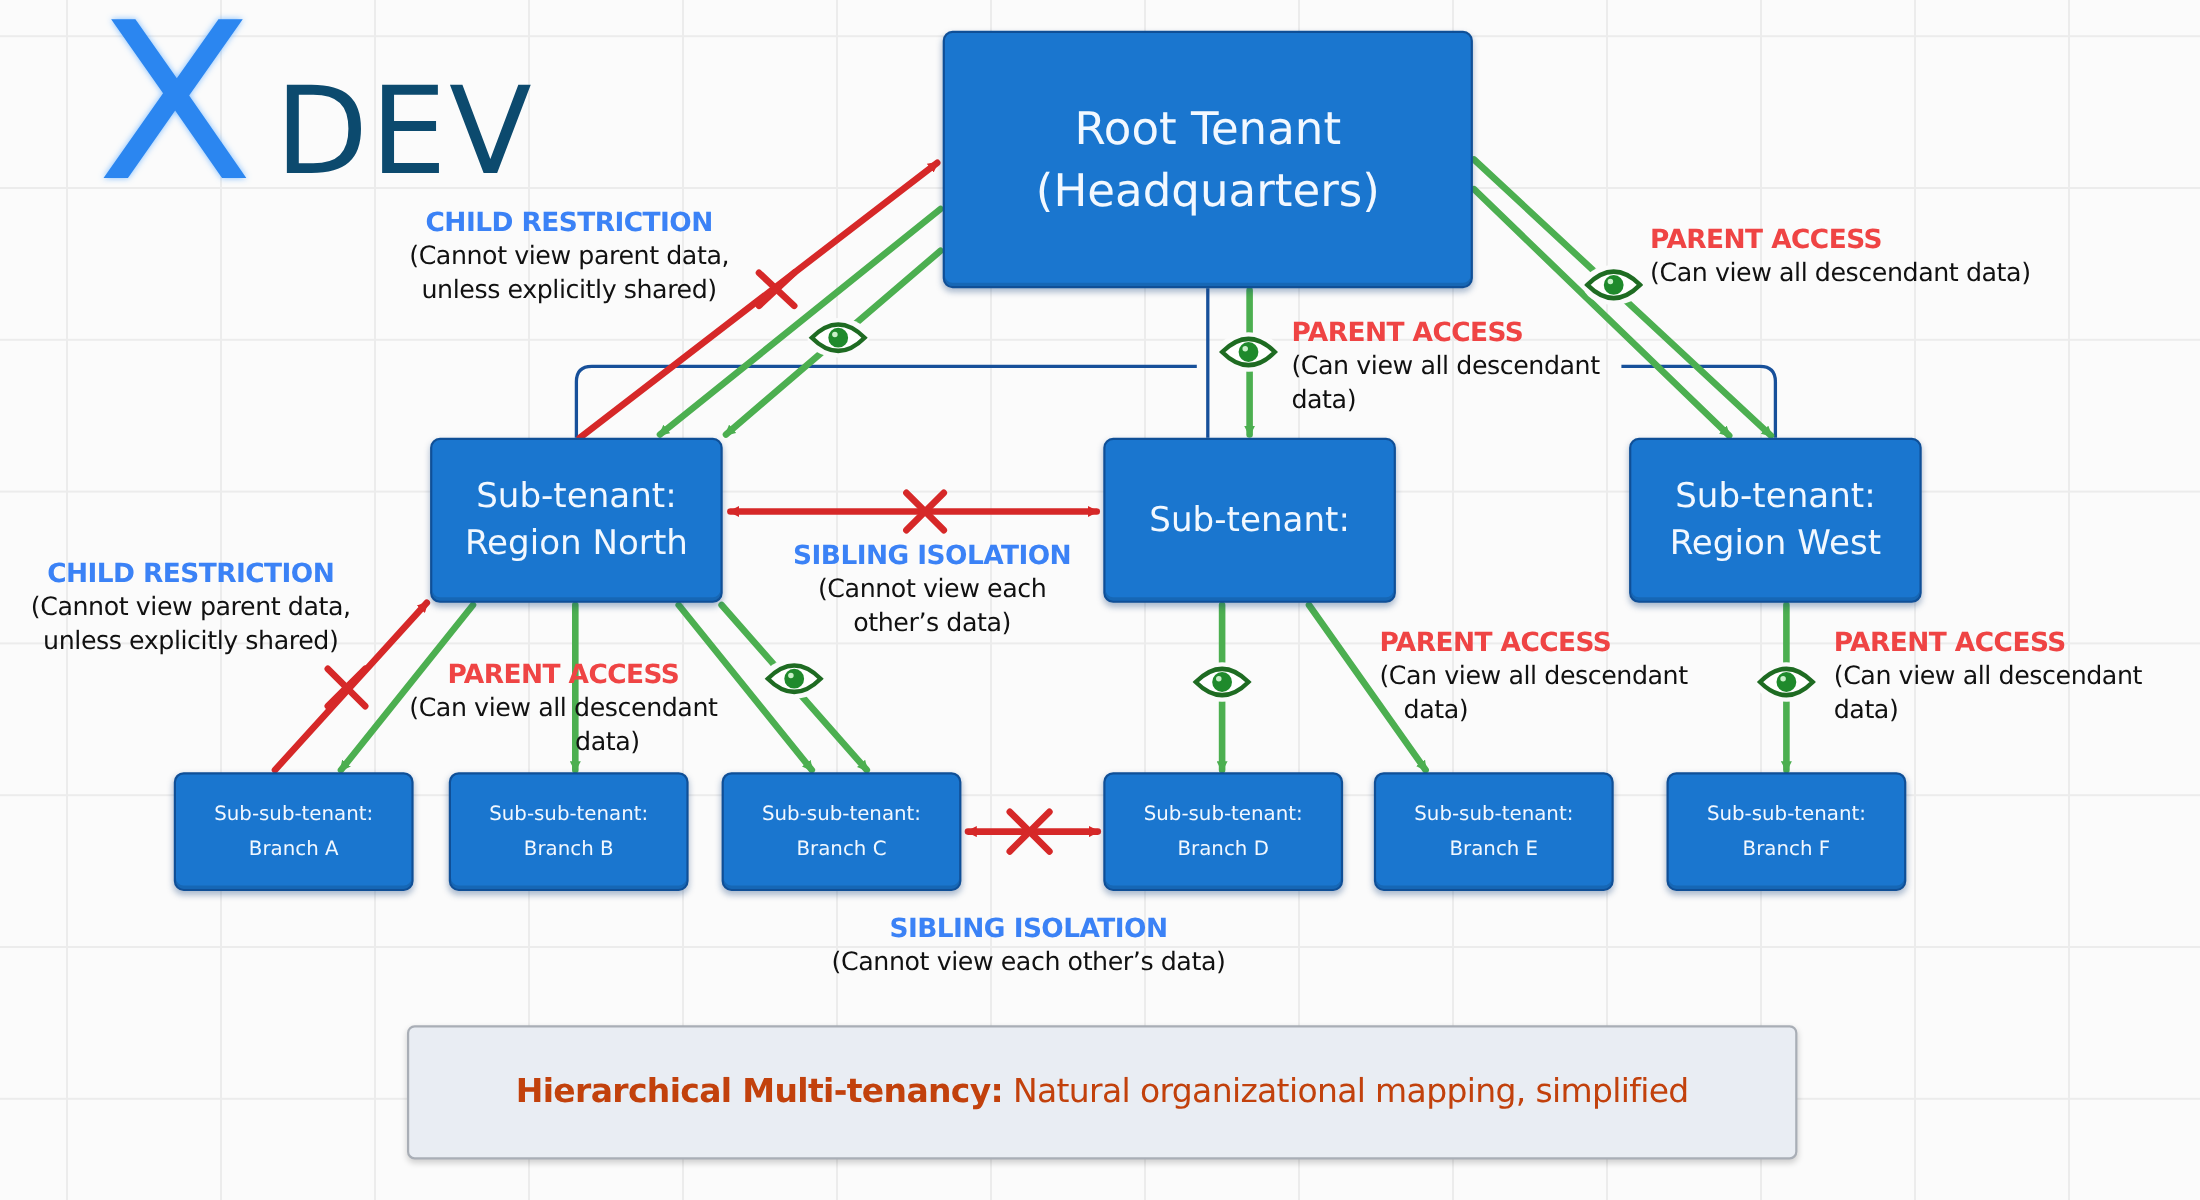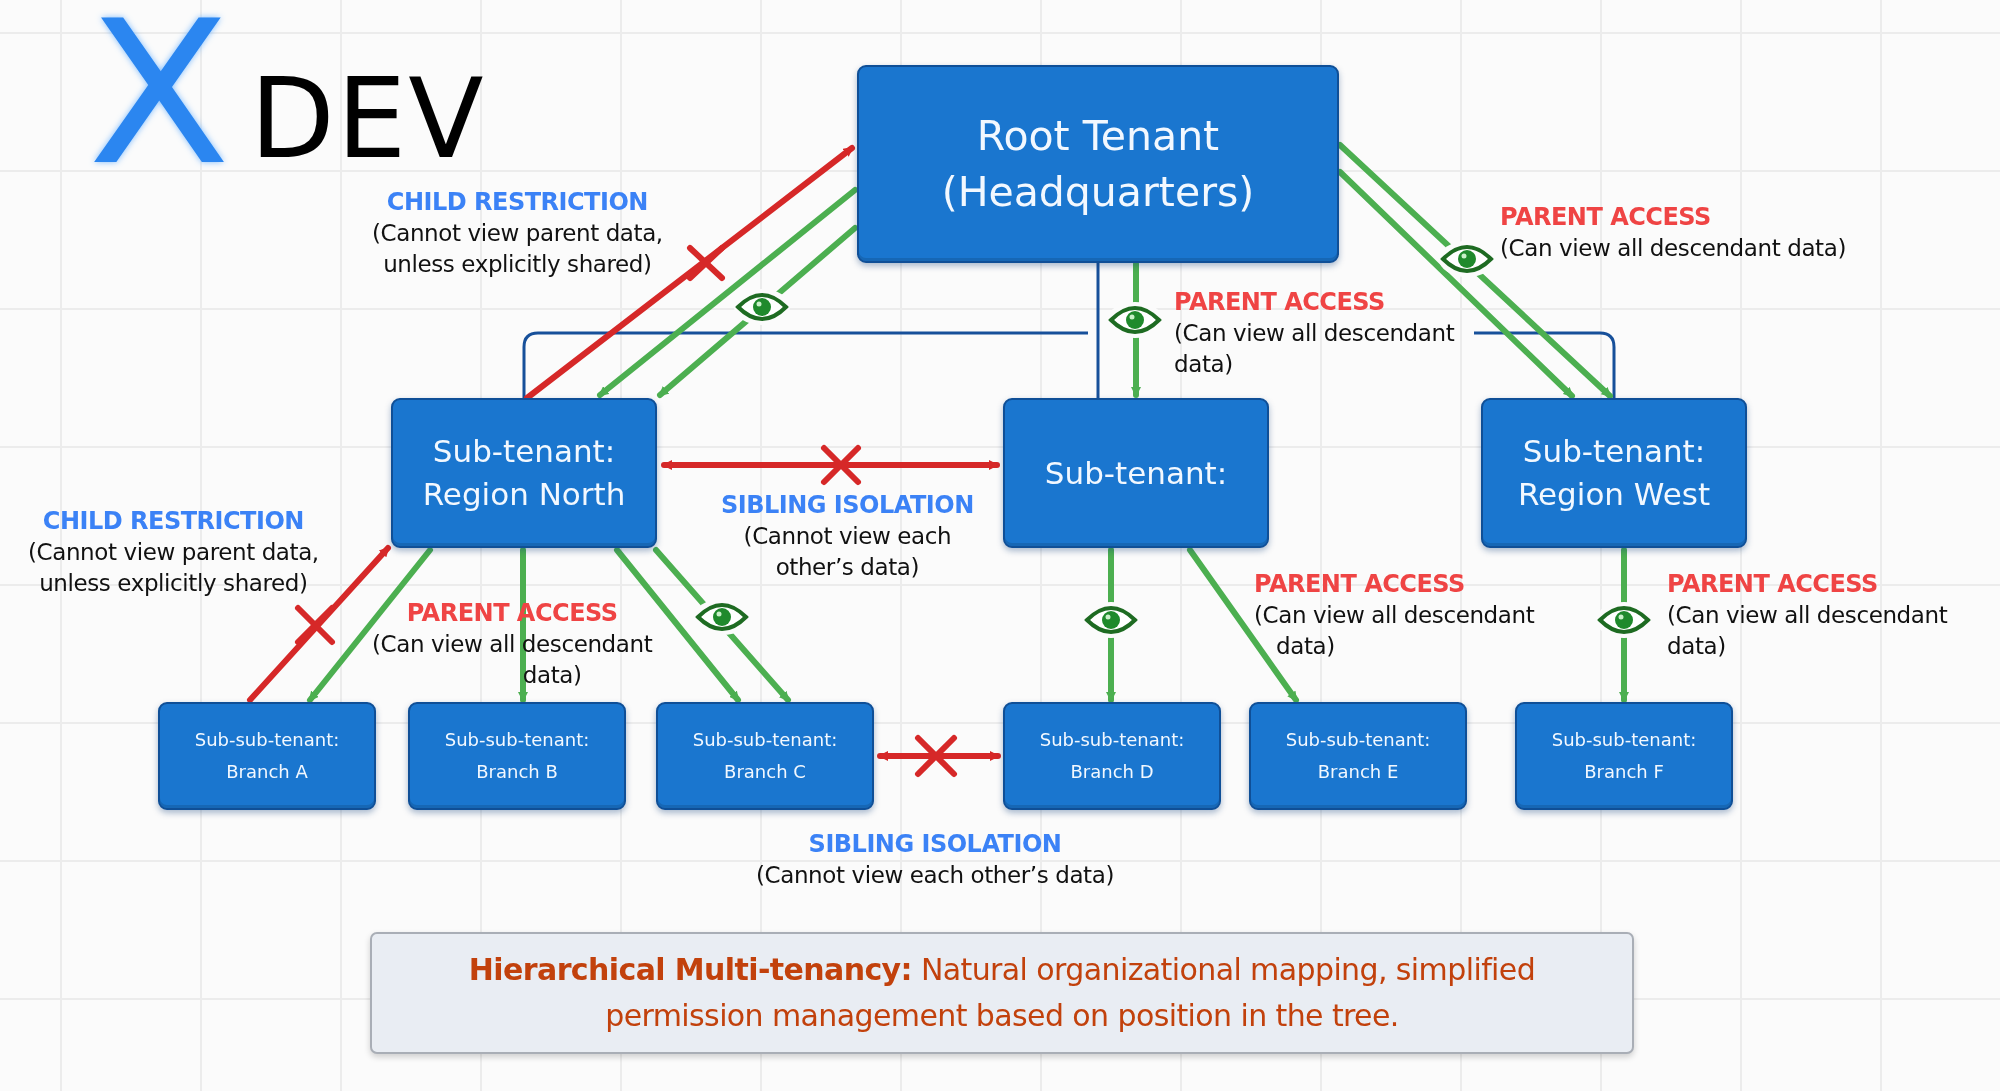--- a/index.html
+++ b/index.html
@@ -17,33 +17,33 @@
 
   .logo { position: absolute; left: 88px; top: 14px; height: 160px; }
   .logo-x {
     position: absolute; left: 0; top: 0; font-family: "DejaVu Sans", sans-serif;
     font-size: 198px; line-height: 160px; font-weight: normal; color: #2b86f0;
     text-shadow: 0 0 6px rgba(90,170,255,0.8);
     transform: scaleX(1.05); transform-origin: left;
   }
   .logo-dev {
     position: absolute; left: 162px; top: 50px; font-family: "DejaVu Sans", sans-serif;
-    font-size: 110px; line-height: 110px; color: #000000; letter-spacing: 2px;
+    font-size: 110px; line-height: 110px; color: #0c4a6e; letter-spacing: 2px;
   }
 
   .node {
     position: absolute; box-sizing: border-box;
     background: #1a76cf; border: 2px solid #0f4f97; border-radius: 9px;
     box-shadow: 0 3px 6px rgba(15,60,120,0.35), inset 0 -3px 0 rgba(0,0,0,0.12);
     color: #f2f8ff; text-align: center; display: flex; flex-direction: column;
     justify-content: center; align-items: center;
     font-family: "DejaVu Sans", sans-serif;
   }
   .node span { display: block; white-space: nowrap; }
-  .node.root { left: 857px; top: 28px; width: 482px; height: 198px; font-size: 41px; line-height: 56px; margin-top: 37px; }
+  .node.root { left: 857px; top: 28px; width: 482px; height: 234px; font-size: 41px; line-height: 56px; }
   .node.sub { width: 266px; height: 150px; font-size: 31px; line-height: 43px; top: 398px; }
   .node.leaf { width: 218px; height: 108px; font-size: 18px; line-height: 32px; top: 702px; }
 
   .label { position: absolute; font-family: "DejaVu Sans", sans-serif; color: #111; white-space: nowrap; }
   .label .title { display: block; font-weight: bold; font-size: 24px; line-height: 31px; letter-spacing: -0.5px; }
   .label .desc { display: block; font-size: 23px; line-height: 31px; letter-spacing: -0.4px; }
   .label.red .title { color: #3b82f6; }
   .label.green .title { color: #ef4444; }
   .label.center { text-align: center; }
 
@@ -260,15 +260,14 @@
 
   <div class="label red center" style="left:756px; top:829px;">
     <span class="title">SIBLING ISOLATION</span>
     <span class="desc">(Cannot view each other’s data)</span>
   </div>
 
   <div class="summary">
     <div>
       <b>Hierarchical Multi-tenancy:</b><span> Natural organizational mapping, simplified</span>
     </div>
-    <div>permission management based on position in the tree.</div>
   </div>
 </div>
 
 </body></html>

